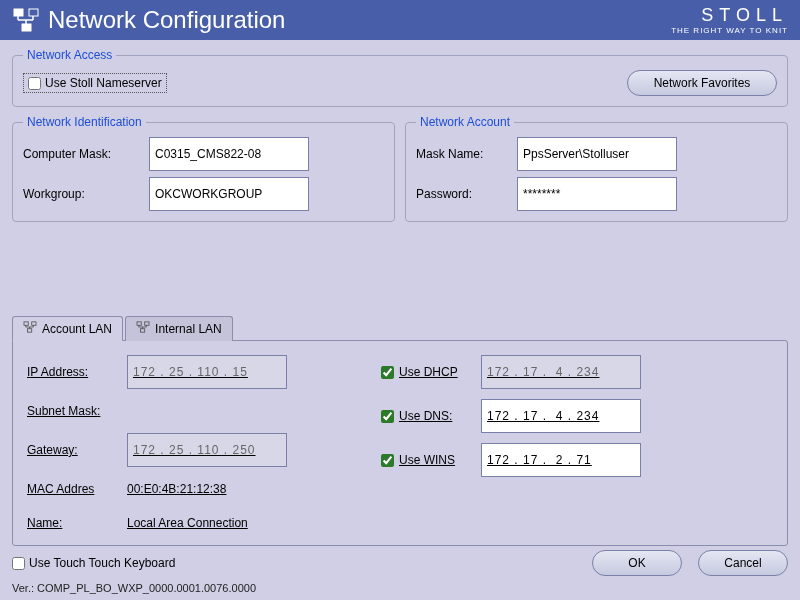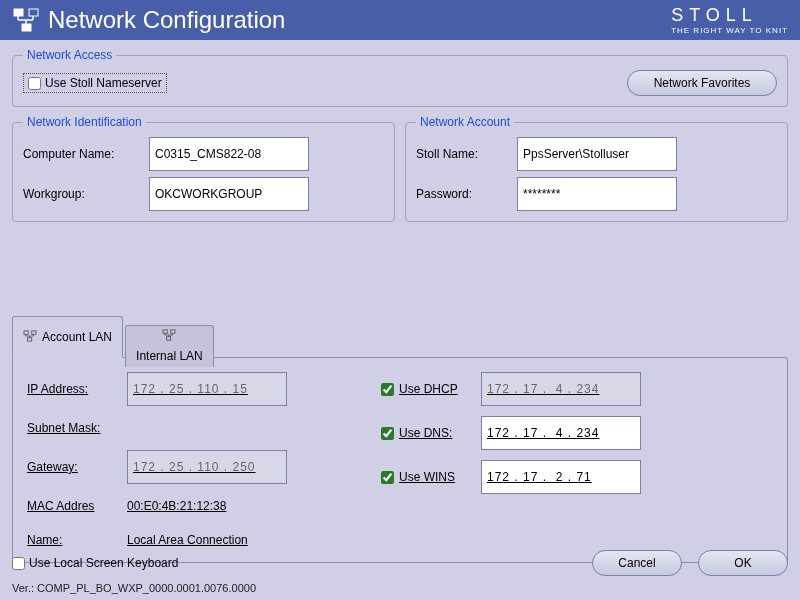--- a/index.html
+++ b/index.html
@@ -1,20 +1,20 @@
 <!DOCTYPE html>
 <html><head>
 <meta charset="utf-8">
 <style>
 * { box-sizing: border-box; margin: 0; padding: 0; }
 body { font-family: Tahoma, Arial, sans-serif; font-size: 12px; background: #d0cfe5; width: 800px; height: 600px; overflow: hidden; color: #000; }
 .header { background: #485ea8; height: 40px; display: flex; align-items: center; justify-content: space-between; padding: 0 12px; color: #fff; }
 .header-left { display: flex; align-items: center; gap: 8px; }
 .header-title { font-size: 24px; font-weight: normal; }
-.header-right { text-align: left; }
+.header-right { text-align: right; }
 .brand { font-size: 18px; letter-spacing: 6px; font-weight: 300; }
 .tagline { font-size: 8px; letter-spacing: 1px; }
 .header-icon svg { display: block; }
 .content { padding: 8px 12px 4px 12px; }
 fieldset { border: 1px solid #a0a4c0; border-radius: 4px; padding: 8px 10px 10px 10px; margin-bottom: 8px; position: relative; }
 legend { color: #1d4ed8; padding: 0 4px; font-size: 12px; }
 .net-access { flex: 1; }
 .net-access-inner { display: flex; justify-content: space-between; align-items: center; }
 .checkbox-wrap { display: flex; align-items: center; gap: 4px; border: 1px dotted #555; padding: 2px 4px; }
 .checkbox-wrap.plain { border: none; padding: 2px 0; }
@@ -28,21 +28,21 @@
 .form-label { width: 120px; flex-shrink: 0; }
 .form-label-narrow { width: 95px; flex-shrink: 0; }
 input[type=text], input[type=password] { border: 1px solid #7a80a8; background: #fff; padding: 3px 5px; font-size: 12px; font-family: inherit; height: 34px; width: 160px; }
 .ip-input { font-family: 'Courier New', monospace; letter-spacing: 1px; width: 155px; }
 .ip-input[disabled] { background: #d8d7e8; color: #666; }
 .spacer { height: 85px; }
 .tabs { position: relative; }
 .tab-strip { display: flex; gap: 2px; position: relative; z-index: 2; }
 .tab { display: flex; align-items: center; gap: 5px; padding: 4px 10px; border: 1px solid #8a8eac; border-bottom: none; border-radius: 3px 3px 0 0; background: #d0cfe5; cursor: pointer; position: relative; top: 1px; }
 .tab.active { background: #d0cfe5; border-bottom: 1px solid #d0cfe5; font-weight: normal; }
-.tab.inactive { background: #c4c3da; top: 10px; padding-top: 3px; flex-direction: column; }
+.tab.inactive { background: #c4c3da; top: 1px; padding-top: 3px; }
 .tab-icon { width: 14px; height: 12px; }
 .tab-panel { border: 1px solid #8a8eac; border-radius: 0 3px 3px 3px; padding: 14px 14px 10px 14px; background: #d0cfe5; }
 .lan-grid { display: flex; gap: 24px; }
 .lan-col { display: flex; flex-direction: column; gap: 10px; }
 .lan-col.left { flex: 0 0 330px; }
 .lan-col.right { flex: 1; }
 .lan-row { display: flex; align-items: center; min-height: 24px; text-decoration: underline; }
 .lan-label { width: 100px; flex-shrink: 0; }
 .lan-check { display: flex; align-items: center; gap: 5px; width: 100px; flex-shrink: 0; }
 .lan-value { font-family: inherit; }
@@ -87,33 +87,33 @@
         <span>Use Stoll Nameserver</span>
       </label>
       <button class="btn btn-wide">Network Favorites</button>
     </div>
   </fieldset>
 
   <div class="mid-row">
     <fieldset>
       <legend>Network Identification</legend>
       <div class="form-row">
-        <span class="form-label">Computer Name:</span>
+        <span class="form-label">Computer Mask:</span>
         <input type="text" value="C0315_CMS822-08" style="">
       </div>
       <div class="form-row">
         <span class="form-label">Workgroup:</span>
         <input type="text" value="OKCWORKGROUP" style="">
       </div>
     </fieldset>
 
     <fieldset>
       <legend>Network Account</legend>
       <div class="form-row">
-        <span class="form-label-narrow">Stoll Name:</span>
+        <span class="form-label-narrow">Mask Name:</span>
         <input type="text" value="PpsServer\Stolluser" style="">
       </div>
       <div class="form-row">
         <span class="form-label-narrow">Password:</span>
         <input type="text" value="********" style="">
       </div>
     </fieldset>
   </div>
 
   <div class="spacer"></div>
@@ -193,22 +193,22 @@
     </div>
   </div>
 
 </div>
 
 <div class="bottom-bar">
   <div class="bottom-inner">
     <div class="bottom-checks">
       <label class="checkbox-wrap plain">
         <input type="checkbox" style="">
-        <span>Use Local Screen Keyboard</span>
+        <span>Use Touch Touch Keyboard</span>
       </label>
     </div>
     <div class="btn-group">
+      <button class="btn">OK</button>
       <button class="btn">Cancel</button>
-      <button class="btn">OK</button>
     </div>
   </div>
   <div class="version">Ver.: COMP_PL_BO_WXP_0000.0001.0076.0000</div>
 </div>
 
 </body></html>

